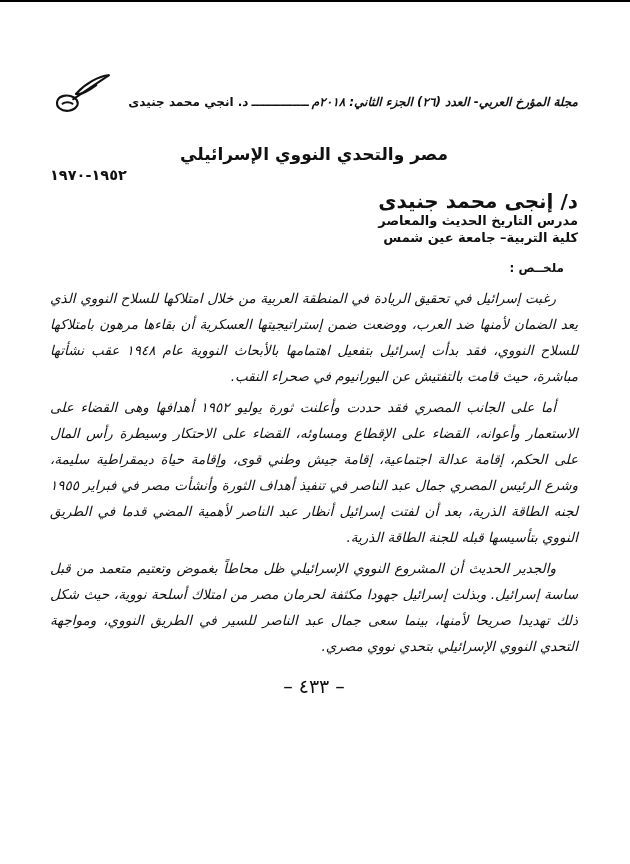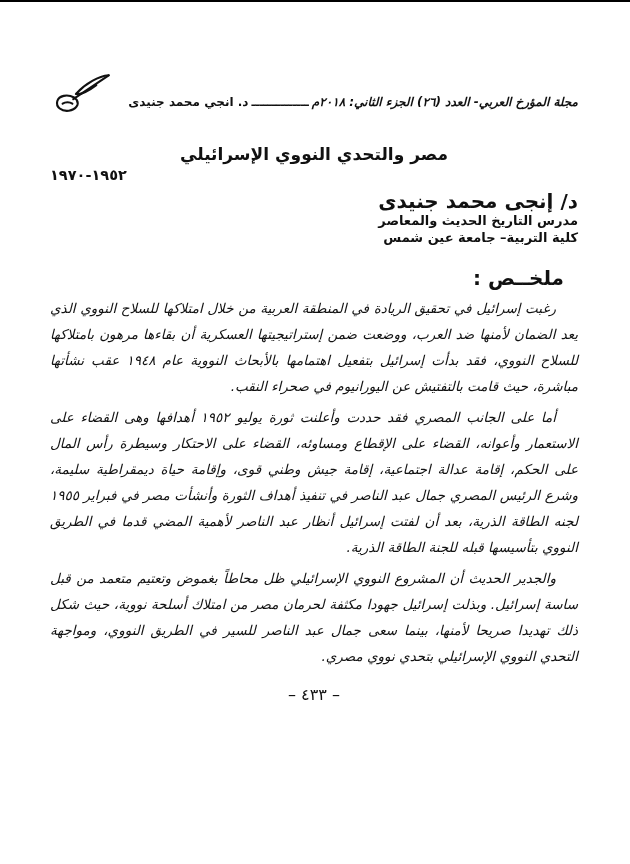--- a/index.html
+++ b/index.html
@@ -71,40 +71,40 @@
     width: fit-content;
     margin-left: auto;   
     margin-right: 0;
     direction: rtl;
     text-align: right;
   }
   .author-name   { font-weight: 700; font-size: 20px; line-height: 21px; }
   .author-line   { font-weight: 700; font-size: 13px; line-height: 17px; }
   
   .abstract-heading {
-    margin-top: 20px;
+    margin-top: 10px;
     padding-right: 14px;
     font-weight: 700;
-    font-size: 20px;
+    font-size: 12px;
     line-height: 24px;
   }
   .abstract-paragraph {
     margin-top: 5px;
     font-size: 13.5px;
     line-height: 26px;
     text-align: justify;
     text-indent: 22px;
     direction: rtl;
     font-style: italic;
   }
   
   .page-number {
     margin-top: 16px;
     text-align: center;
-    font-size: 16px;
+    font-size: 19px;
     letter-spacing: 1px;
   }
 </style>
 </head>
 <body>
 
 <div class="page">
   <div class="top-edge-line"></div>
 
   <div class="content">

